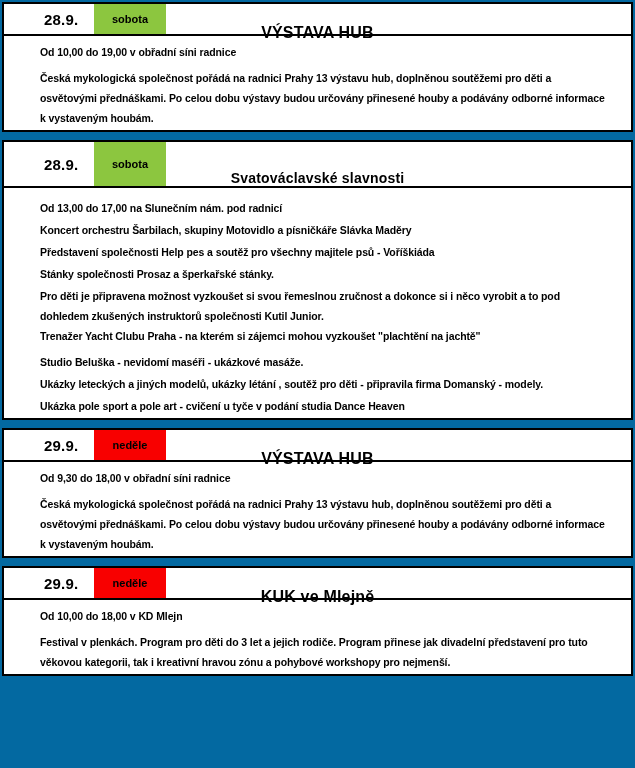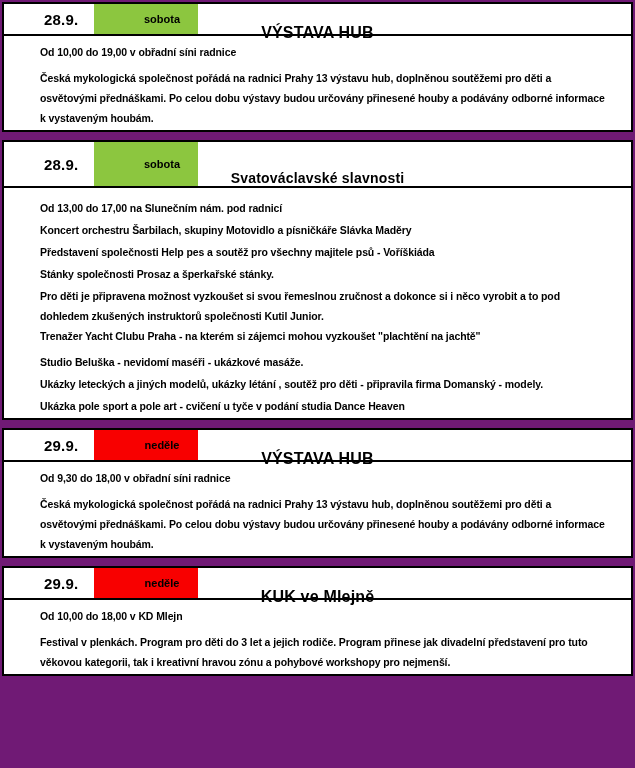--- a/index.html
+++ b/index.html
@@ -1,21 +1,21 @@
 <!DOCTYPE html>
 <html><head>
 <meta charset="utf-8">
 <style>
   html, body { margin: 0; padding: 0; background: #ffffff; }
   .page {
     width: 635px; height: 768px;
     box-sizing: border-box;
     padding: 2px 2px 0 2px;
     overflow: hidden;
-    background: #701a75;
+    background: #0369a1;
     font-family: "Liberation Sans", sans-serif;
     font-weight: bold;
     color: #000000;
   }
   .section {
     border: 2px solid #000000;
     margin-bottom: 8px;
     background: #ffffff;
   }
   .header {
@@ -34,21 +34,20 @@
     letter-spacing: 0.2px;
   }
   .badge {
     position: absolute;
     left: 90px; top: 0; bottom: 0;
     width: 72px;
     display: flex;
     align-items: center;
     justify-content: center;
     font-size: 11px;
-    padding-left: 32px;
   }
   .title { font-size: 16px; letter-spacing: 0.2px; margin-top: 27px; }
   .sec-1 .title { font-size: 14px; }
   .body {
     padding: 6px 26px 2px 36px;
     font-size: 10.5px;
     line-height: 20px;
     letter-spacing: -0.1px;
   }
   .sec-1 .body { padding-top: 10px; }

